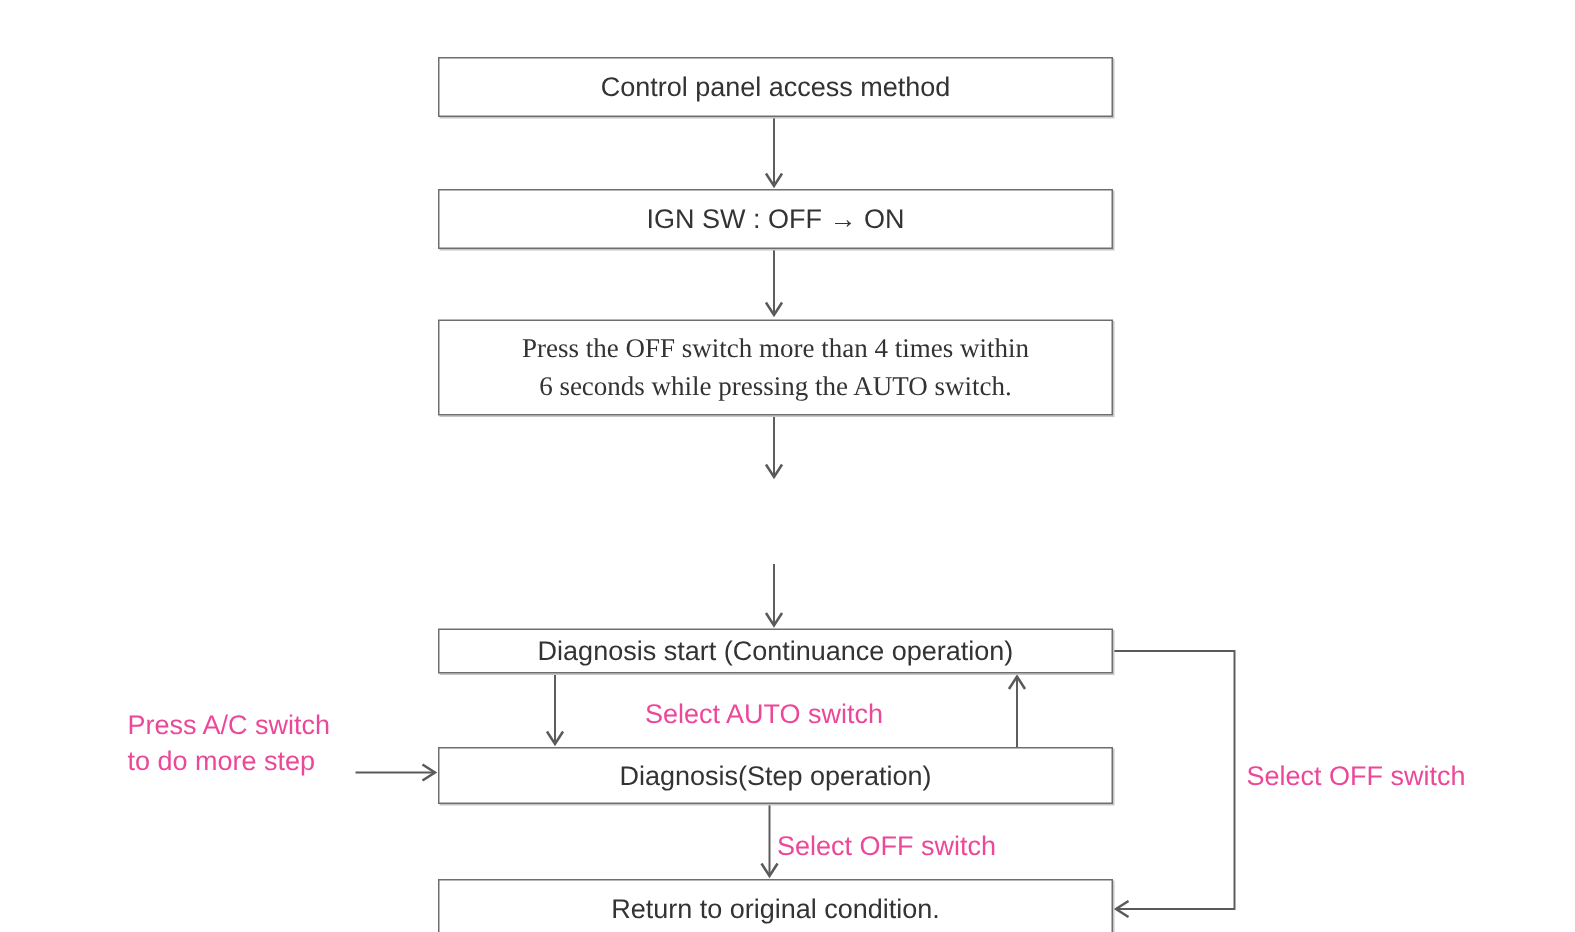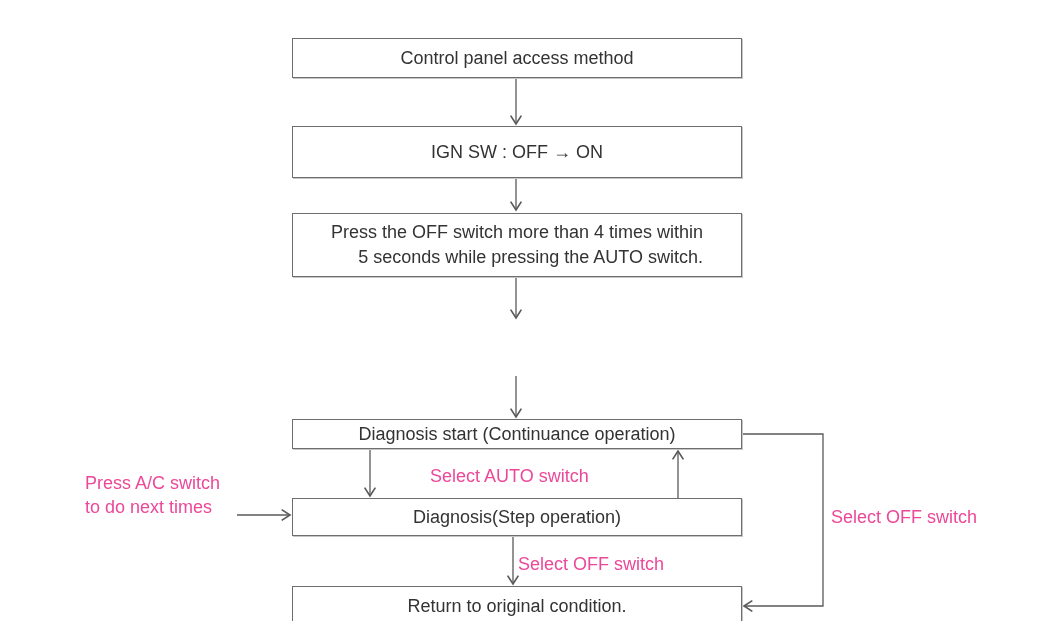--- a/index.html
+++ b/index.html
@@ -33,21 +33,22 @@
     box-shadow: 1px 1px 0 #c6c6c6;
     background: #ffffff;
     display: flex;
     align-items: center;
     justify-content: center;
     font-size: 18px;
     line-height: 25px;
     text-align: center;
   }
   .flow-box .multiline {
-    text-align: right;
+    text-align: center;
+    font-family: Liberation Serif, serif;
   }
   .flow-label {
     position: absolute;
     font-size: 18px;
     line-height: 24px;
     white-space: nowrap;
     color: #ec4899;
   }
 </style>
 </head>
@@ -71,28 +72,28 @@
       <path d="M513,513 L513,561" marker-end="url(#chev)"></path>
       <path d="M237,492 L290,492" marker-end="url(#chev)"></path>
       <path d="M742,411 L823,411 L823,583 L744,583" marker-end="url(#chev)"></path>
     </g>
   </svg>
 
   <div class="flow-box" style="top:15px;height:40px">
     <span>Control panel access method</span>
   </div>
 
-  <div class="flow-box" style="top:103px;height:52px">
+  <div class="flow-box" style="top:103px;height:40px">
     <span>IGN SW : OFF → ON</span>
   </div>
 
   <div class="flow-box" style="top:190px;height:64px">
     <div class="multiline">
       <div>Press the OFF switch more than 4 times within</div>
-      <div>5 seconds while pressing the AUTO switch.</div>
+      <div>6 seconds while pressing the AUTO switch.</div>
     </div>
   </div>
 
 
   <div class="flow-box" style="top:475px;height:38px">
     <span>Diagnosis(Step operation)</span>
   </div>
 
   <div class="flow-box" style="top:396px;height:30px">
     <span>Diagnosis start (Continuance operation)</span>
@@ -103,16 +104,16 @@
   </div>
 
   <div class="flow-label" style="left:430px;top:441px">Select AUTO switch</div>
 
   <div class="flow-label" style="left:518px;top:529px">Select OFF switch</div>
 
   <div class="flow-label" style="left:831px;top:482px">Select OFF switch</div>
 
   <div class="flow-label" style="left:85px;top:448px">
     <div>Press A/C switch</div>
-    <div>to do next times</div>
+    <div>to do more step</div>
   </div>
 
 </div>
 
 </body></html>

